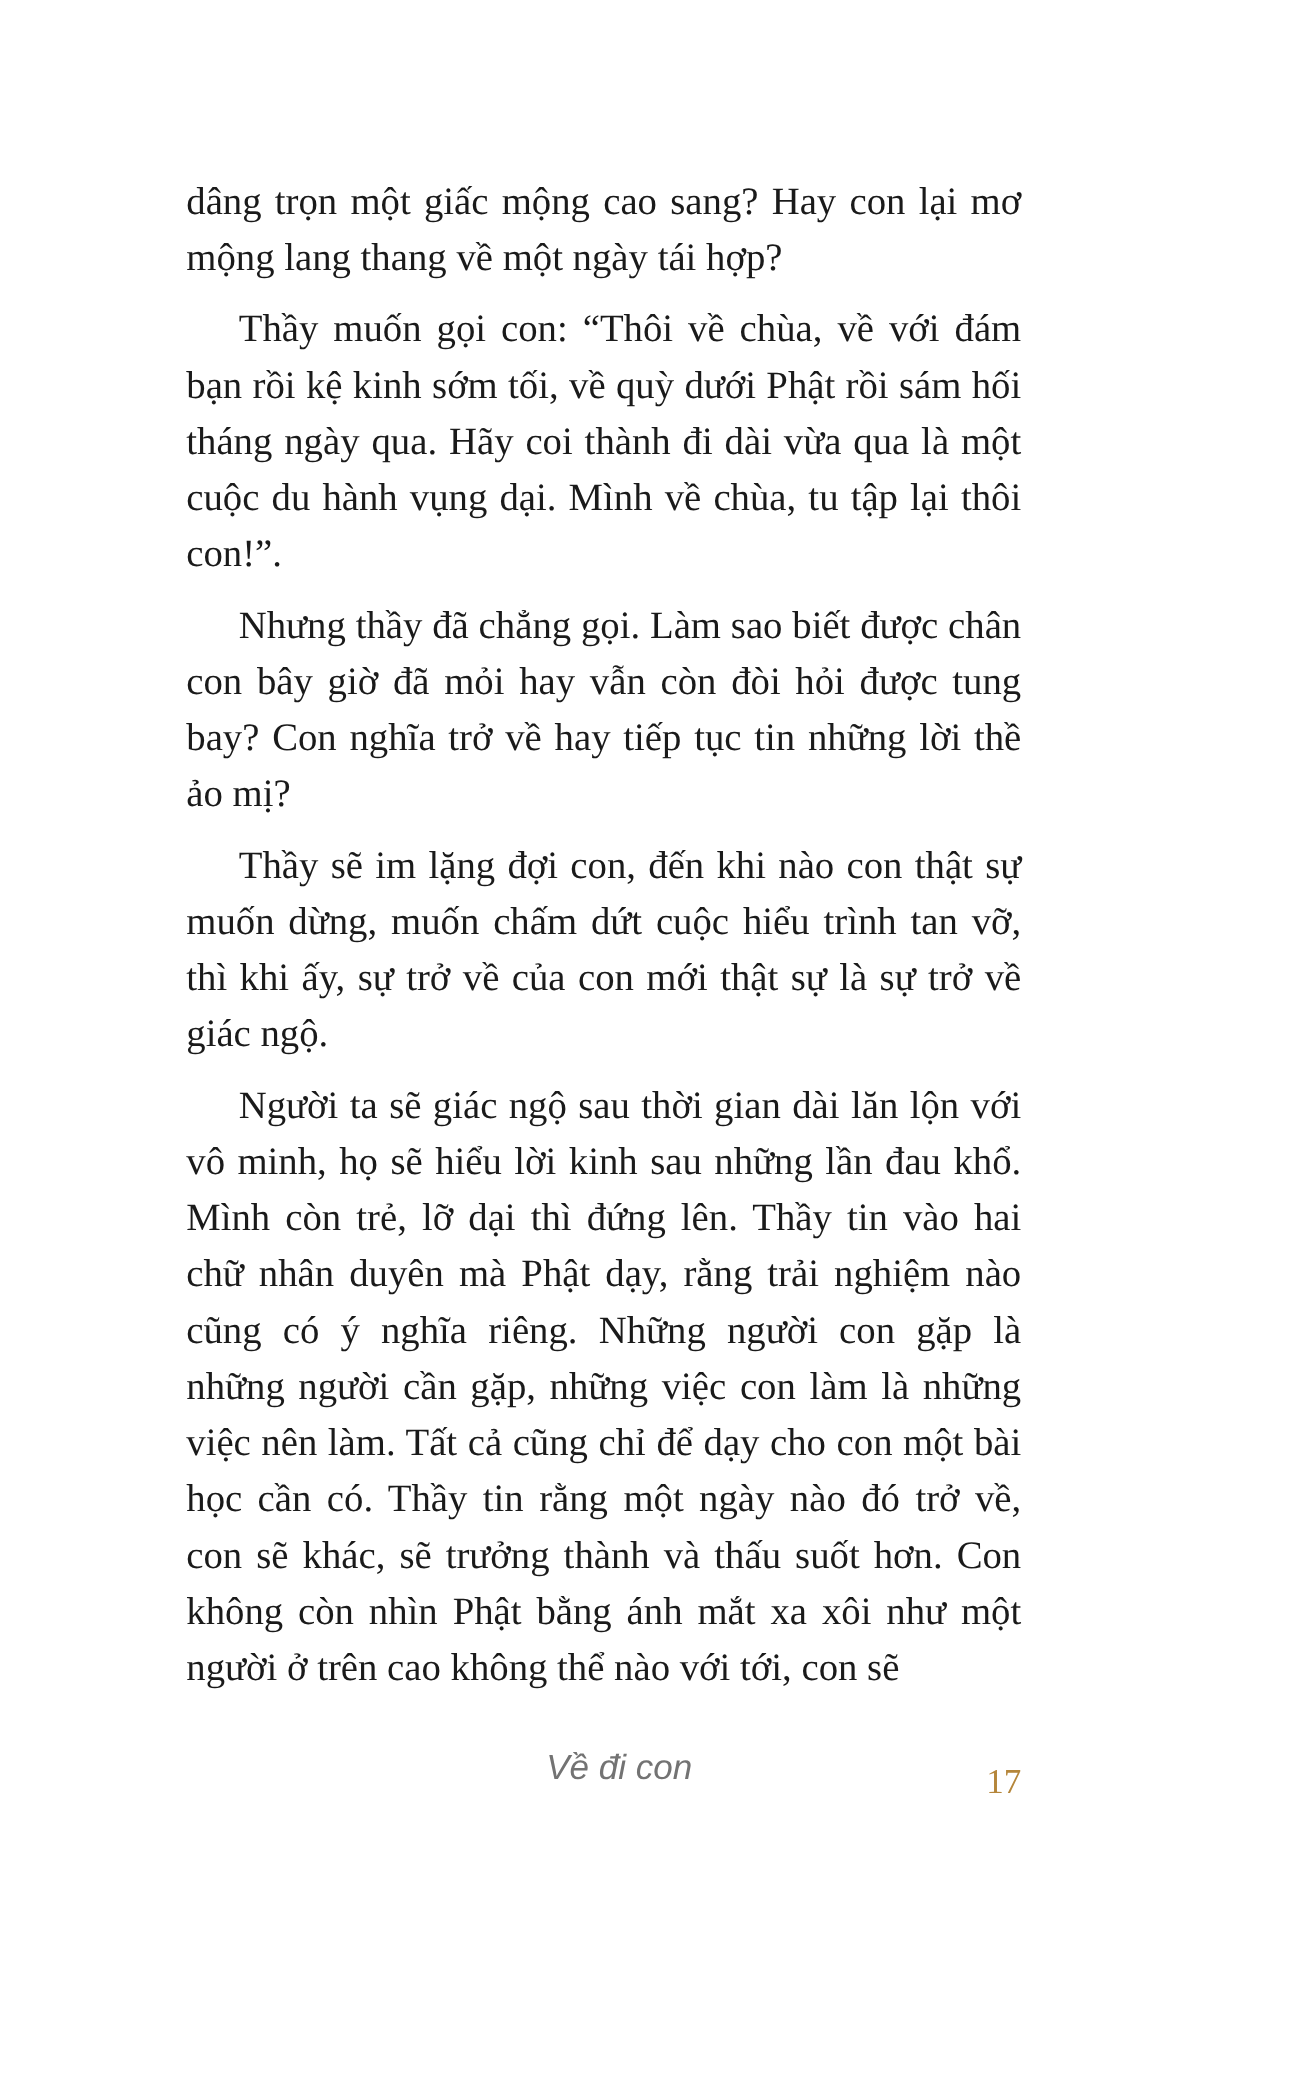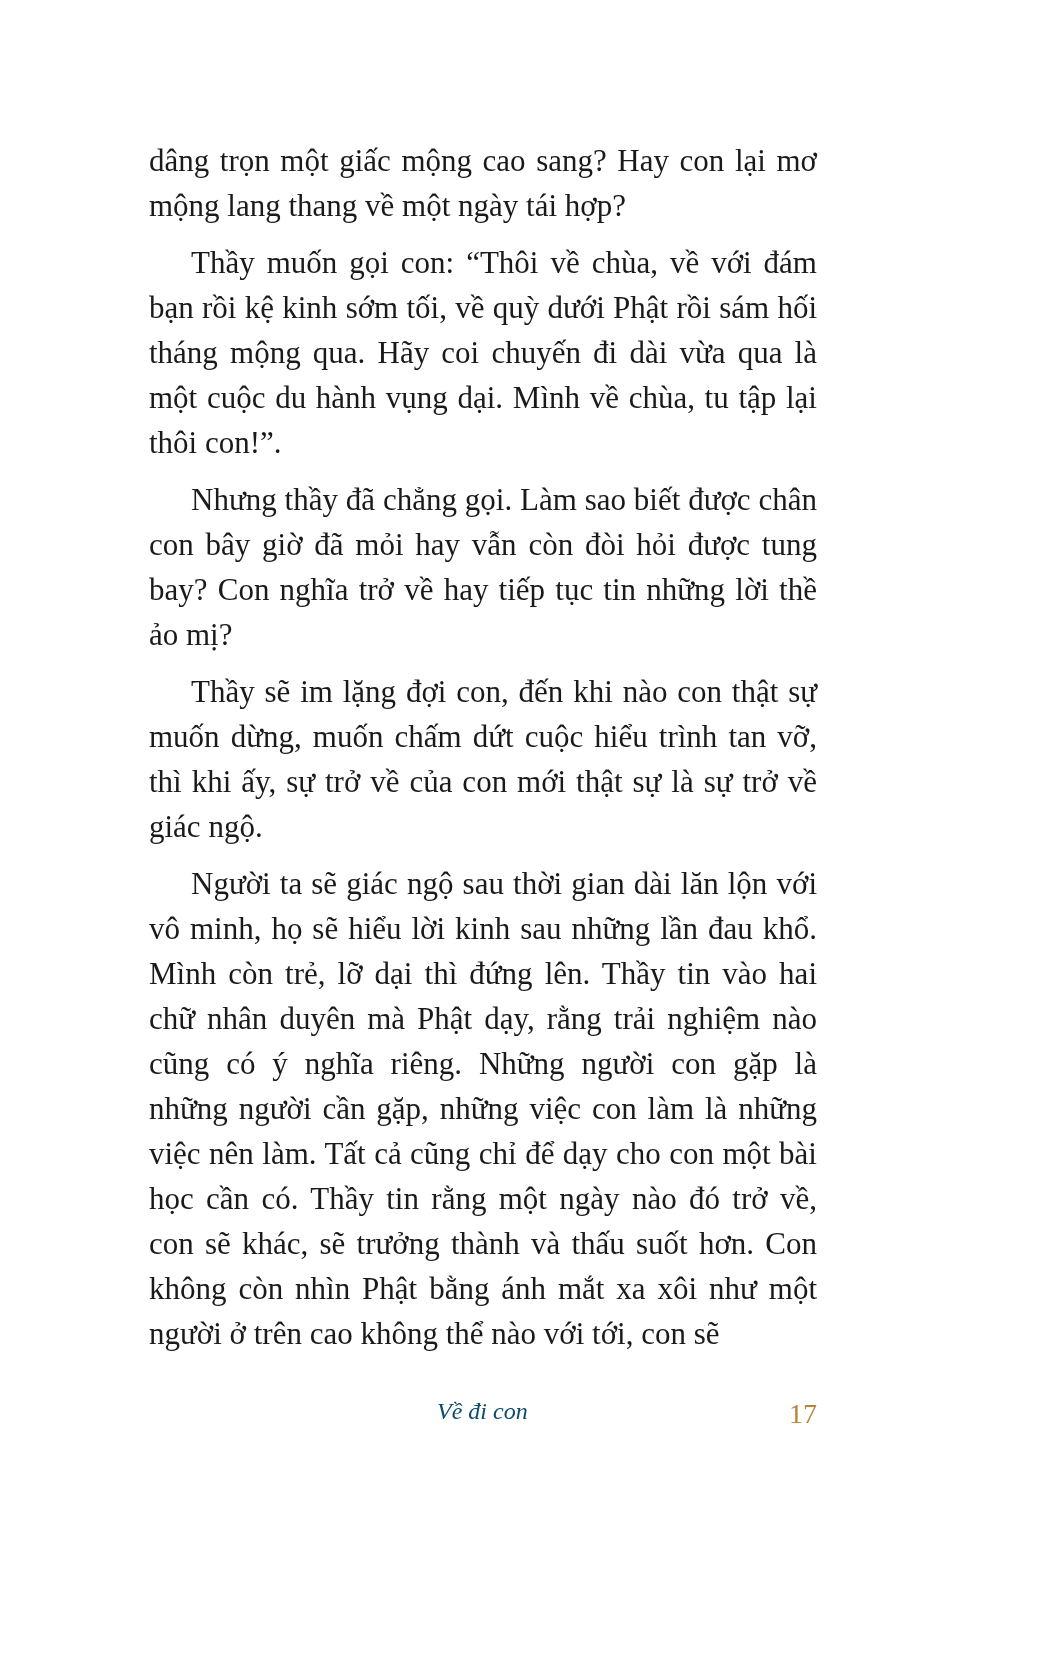--- a/index.html
+++ b/index.html
@@ -9,34 +9,34 @@
     font-family: Liberation Serif, serif;
     font-size: 31px; line-height: 45px; color: #1a1a1a;
   }
   .para { margin: 0 0 12px 0; text-align: justify; text-align-last: left; }
   .para.indent { text-indent: 42px; }
   .footer {
     position: absolute; left: 149px; top: 1398px; width: 668px; height: 40px;
   }
   .running-title {
     position: absolute; left: 288px; top: 0;
-    font-family: Liberation Serif, serif; font-style: italic;
-    font-size: 24px; color: #0c4a6e;
+    font-family: Liberation Sans, sans-serif; font-style: italic;
+    font-size: 28px; color: #737373;
   }
   .page-number {
-    position: absolute; right: 0; top: 0;
+    position: absolute; right: 0; top: 12px;
     font-family: "Liberation Serif", serif; font-size: 28px; color: #b5863a;
   }
 </style>
 </head>
 <body>
 
 <div class="page">
   <p class="para">dâng trọn một giấc mộng cao sang? Hay con lại mơ mộng lang thang về một ngày tái hợp?</p>
-  <p class="para indent">Thầy muốn gọi con: “Thôi về chùa, về với đám bạn rồi kệ kinh sớm tối, về quỳ dưới Phật rồi sám hối tháng mộng qua. Hãy coi chuyến đi dài vừa qua là một cuộc du hành vụng dại. Mình về chùa, tu tập lại thôi con!”.</p>
+  <p class="para indent">Thầy muốn gọi con: “Thôi về chùa, về với đám bạn rồi kệ kinh sớm tối, về quỳ dưới Phật rồi sám hối tháng ngày qua. Hãy coi thành đi dài vừa qua là một cuộc du hành vụng dại. Mình về chùa, tu tập lại thôi con!”.</p>
   <p class="para indent">Nhưng thầy đã chẳng gọi. Làm sao biết được chân con bây giờ đã mỏi hay vẫn còn đòi hỏi được tung bay? Con nghĩa trở về hay tiếp tục tin những lời thề ảo mị?</p>
   <p class="para indent">Thầy sẽ im lặng đợi con, đến khi nào con thật sự muốn dừng, muốn chấm dứt cuộc hiểu trình tan vỡ, thì khi ấy, sự trở về của con mới thật sự là sự trở về giác ngộ.</p>
   <p class="para indent">Người ta sẽ giác ngộ sau thời gian dài lăn lộn với vô minh, họ sẽ hiểu lời kinh sau những lần đau khổ. Mình còn trẻ, lỡ dại thì đứng lên. Thầy tin vào hai chữ nhân duyên mà Phật dạy, rằng trải nghiệm nào cũng có ý nghĩa riêng. Những người con gặp là những người cần gặp, những việc con làm là những việc nên làm. Tất cả cũng chỉ để dạy cho con một bài học cần có. Thầy tin rằng một ngày nào đó trở về, con sẽ khác, sẽ trưởng thành và thấu suốt hơn. Con không còn nhìn Phật bằng ánh mắt xa xôi như một người ở trên cao không thể nào với tới, con sẽ</p>
 </div>
 
 <div class="footer">
   <span class="running-title">Về đi con</span>
   <span class="page-number">17</span>
 </div>
 

